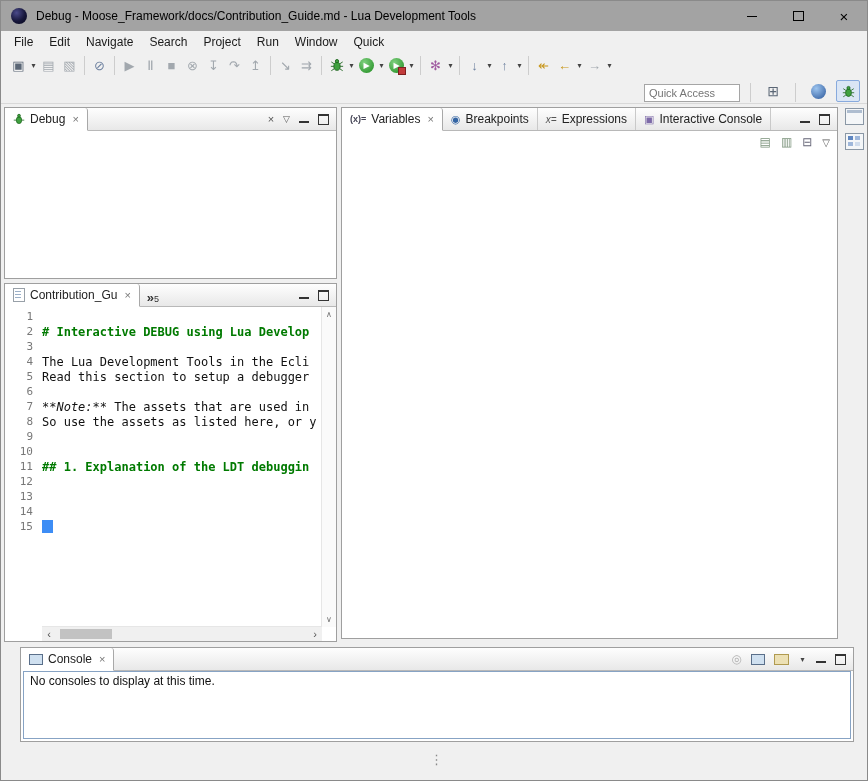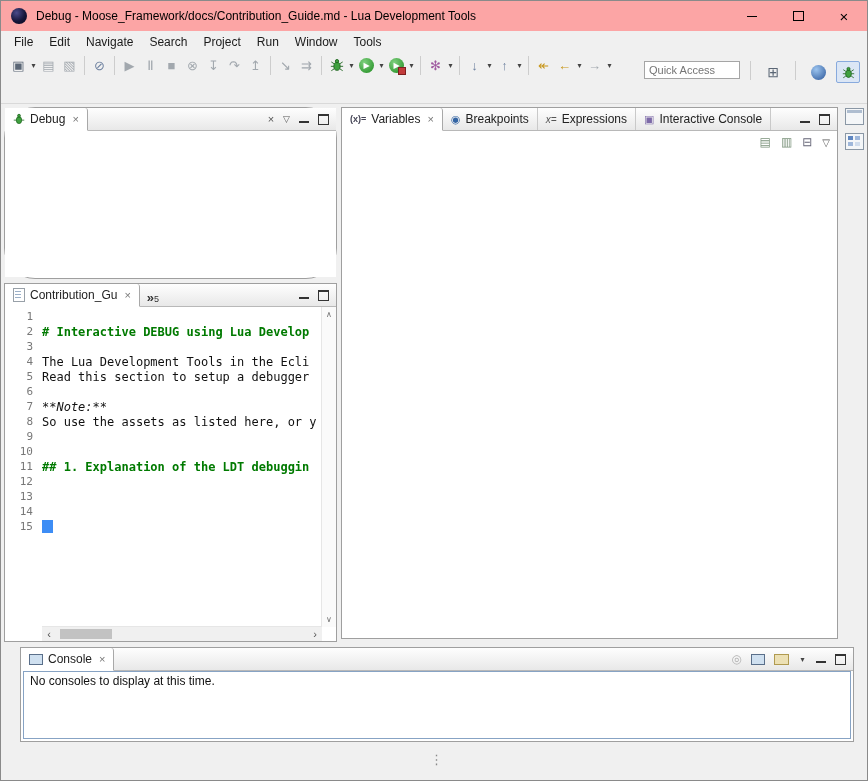--- a/index.html
+++ b/index.html
@@ -2,21 +2,21 @@
 <html><head>
 <meta charset="utf-8">
 <style>
   html,body{margin:0;padding:0;}
   body{
     width:868px;height:781px;position:relative;overflow:hidden;
     background:#f0f0f0;font-family:"Liberation Sans",sans-serif;font-size:12px;color:#111;
     box-shadow:inset 0 0 0 1px #8a8a8a;
   }
   
-  .titlebar{position:absolute;left:1px;top:1px;right:1px;height:30px;background:#fca5a5;display:flex;align-items:center;}
+  .titlebar{position:absolute;left:1px;top:1px;right:1px;height:30px;background:#a3a3a3;display:flex;align-items:center;}
   .app-icon{width:16px;height:16px;border-radius:50%;margin:0 9px 0 10px;
     background:radial-gradient(circle at 35% 30%, #4a4a8a 0%, #16163a 55%, #05051a 100%);}
   .title-text{font-size:12px;color:#000;white-space:nowrap;}
   .winbtns{margin-left:auto;display:flex;height:100%;}
   .winbtn{width:46px;height:100%;display:flex;align-items:center;justify-content:center;font-size:15px;color:#000;}
   .btn-min i{display:block;width:10px;height:1px;background:#000;}
   .btn-max i{display:block;width:9px;height:8px;border:1px solid #000;}
   
   .menubar{position:absolute;left:1px;top:31px;right:1px;height:21px;display:flex;align-items:center;padding-left:5px;}
   .menu-item{padding:2px 8px;color:#1a1a1a;}
@@ -27,29 +27,29 @@
   .yellow{color:#c8971c;}
   .blueish{color:#6b7f9e;}
   .purple{color:#a05aa0;}
   .dd{font-size:8px;color:#444;width:9px;display:flex;justify-content:center;align-items:center;height:22px;}
   .tsep{width:1px;height:19px;background:#cdcdcd;margin:0 4px;}
   .green-circle{width:15px;height:15px;border-radius:50%;display:flex;align-items:center;justify-content:center;
     color:#fff;font-size:8px;background:radial-gradient(circle at 35% 30%, #7ed07e, #1d8a1d);position:relative;}
   .ext-badge::after{content:"";position:absolute;right:-2px;bottom:-2px;width:6px;height:6px;background:#c23b3b;border:1px solid #7d1f1f;}
   svg.bug{display:block;}
   
-  .qa-row{position:absolute;top:61px;right:2px;height:24px;display:flex;align-items:flex-start;gap:6px;padding-right:6px;}
+  .qa-row{position:absolute;top:78px;right:2px;height:24px;display:flex;align-items:flex-end;gap:6px;padding-right:6px;}
   .qa-box{width:86px;height:16px;border:1px solid #a5a5a5;background:#fff;color:#7b7b7b;font-size:11px;padding:0 4px;font-family:"Liberation Sans",sans-serif;}
   .persp-btn{width:24px;height:22px;display:flex;align-items:center;justify-content:center;color:#5a6675;font-size:14px;}
   .persp-btn.pressed{background:#dbe6f5;border:1px solid #88aadd;border-radius:2px;width:22px;height:20px;}
   .lua-sphere{width:15px;height:15px;border-radius:50%;background:radial-gradient(circle at 35% 30%, #9cc4ef, #2a5699);}
   .row-sep{position:absolute;left:1px;right:1px;top:103px;height:1px;background:#d9d9d9;}
   
   .panel{position:absolute;background:#fff;border:1px solid #9f9f9f;}
-  #debug-panel{left:4px;top:107px;width:331px;height:170px;border-radius:31px;}
+  #debug-panel{left:4px;top:107px;width:331px;height:170px;}
   #editor-panel{left:4px;top:283px;width:331px;height:357px;}
   #vars-panel{left:341px;top:107px;width:495px;height:530px;}
   #console-panel{left:20px;top:647px;width:832px;height:93px;}
   .tabbar{height:22px;background:linear-gradient(#fefefe,#e8e8e8);border-bottom:1px solid #b8b8b8;display:flex;align-items:stretch;position:relative;}
   .tab{display:flex;align-items:center;gap:5px;padding:0 8px;border-right:1px solid #c9c9c9;color:#222;white-space:nowrap;}
   .tab.sel{background:#fff;margin-bottom:-1px;border-bottom:1px solid #fff;border-right:1px solid #a8a8a8;
     border-top-left-radius:3px;border-top-right-radius:3px;}
   .tclose{font-size:11px;color:#777;margin-left:2px;}
   .tabicons{margin-left:auto;display:flex;align-items:center;gap:9px;padding-right:7px;}
   .vic{display:flex;align-items:center;justify-content:center;color:#555;font-size:11px;}
@@ -118,21 +118,21 @@
 </div>
 
 <div class="menubar">
   <span class="menu-item">File</span>
   <span class="menu-item">Edit</span>
   <span class="menu-item">Navigate</span>
   <span class="menu-item">Search</span>
   <span class="menu-item">Project</span>
   <span class="menu-item">Run</span>
   <span class="menu-item">Window</span>
-  <span class="menu-item">Tools</span>
+  <span class="menu-item">Quick</span>
 </div>
 
 <div class="toolbar">
   <span class="tbtn">▣</span>
   <span class="dd">▾</span>
   <span class="tbtn gray">▤</span>
   <span class="tbtn gray">▧</span>
   <span class="tsep"></span>
   <span class="tbtn blueish">⊘</span>
   <span class="tsep"></span>
@@ -275,20 +275,21 @@
           <span class="ln">5</span>
           <span class="code">Read this section to setup a debugger</span>
         </div>
       <div class="ed-line">
           <span class="ln">6</span>
           <span class="code"></span>
         </div>
       <div class="ed-line">
           <span class="ln">7</span>
           <span class="code md-em">**Note:**</span>
+          <span class="code"> The assets that are used in</span>
         </div>
       <div class="ed-line">
           <span class="ln">8</span>
           <span class="code">So use the assets as listed here, or y</span>
         </div>
       <div class="ed-line">
           <span class="ln">9</span>
           <span class="code"></span>
         </div>
       <div class="ed-line">

